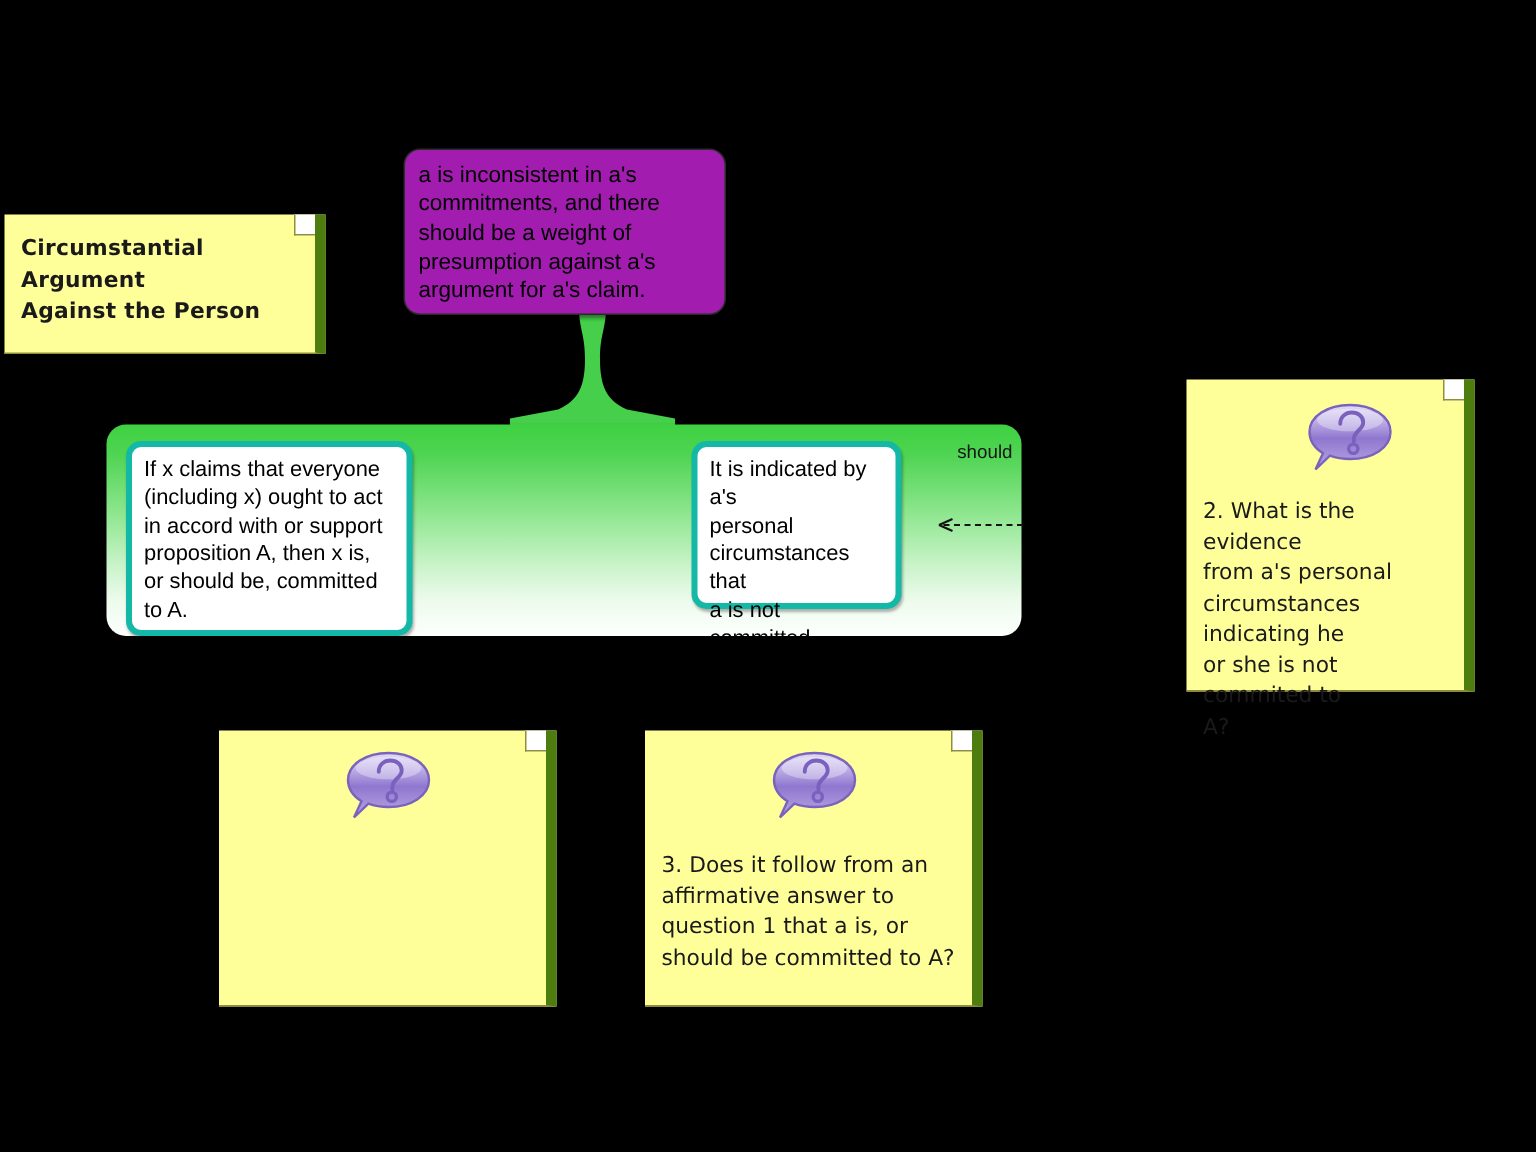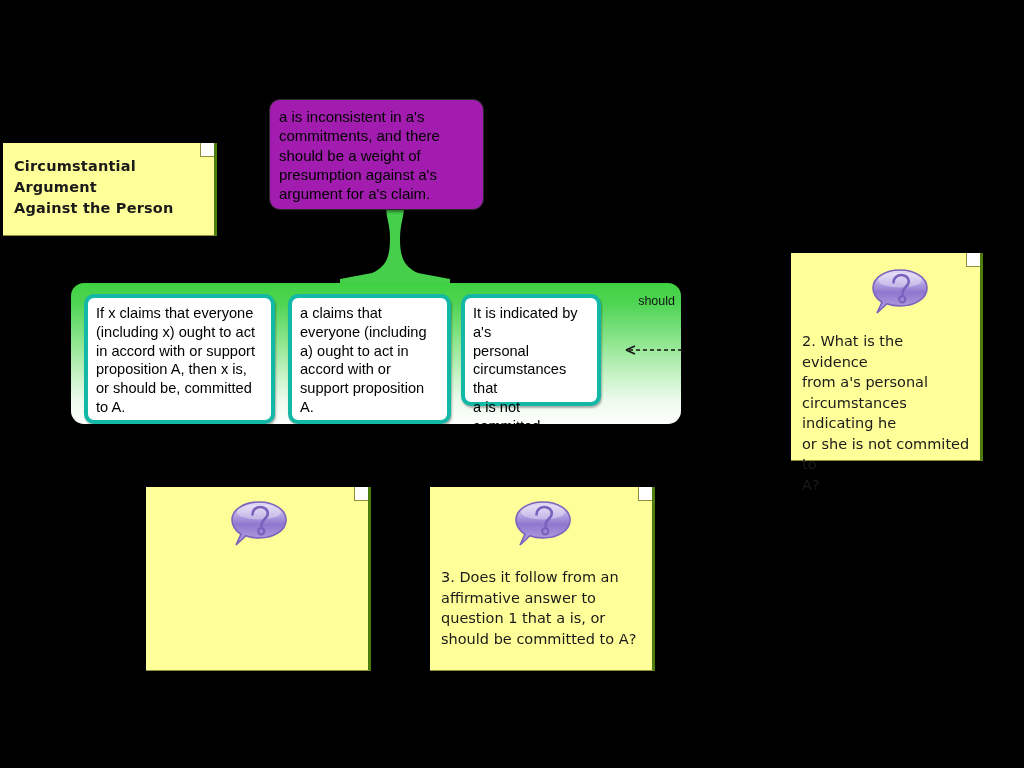--- a/index.html
+++ b/index.html
@@ -9,21 +9,21 @@
     overflow:hidden;
     position:relative;
     font-family:"Liberation Sans", sans-serif;
   }
   #canvas{position:absolute;left:0;top:0;width:1024px;height:768px;}
 
   
   .note{
     position:absolute;
     background:#ffff99;
-    border-right:3px solid #4d7c0f;
+    border-right:7px solid #4d7c0f;
     border-bottom:1px solid #8f8f3a;
     box-sizing:border-box;
     font-family:"DejaVu Sans", sans-serif;
     color:#1a1a1a;
   }
   .note .fold{
     position:absolute;
     top:0;right:0;
     width:14px;height:14px;
     background:#ffffff;
@@ -135,28 +135,20 @@
 
   <div class="prem-box" style="left:84px;top:294px;width:191px;height:130px;">
     <div class="txt">If x claims that everyone
 (including x) ought to act
 in accord with or support
 proposition A, then x is,
 or should be, committed
 to A.</div>
   </div>
 
-  <div class="prem-box" style="left:288px;top:294px;width:163px;height:130px;">
-    <div class="txt">a claims that
-everyone (including
-a) ought to act in
-accord with or
-support proposition
-A.</div>
-  </div>
 
   <div class="prem-box" style="left:461px;top:294px;width:140px;height:112px;">
     <div class="txt">It is indicated by a's
 personal
 circumstances that
 a is not committed
 to A.</div>
   </div>
 
   <svg class="arrow-layer" style="left:614px;top:340px;width:70px;height:20px;" viewBox="0 0 70 20">

